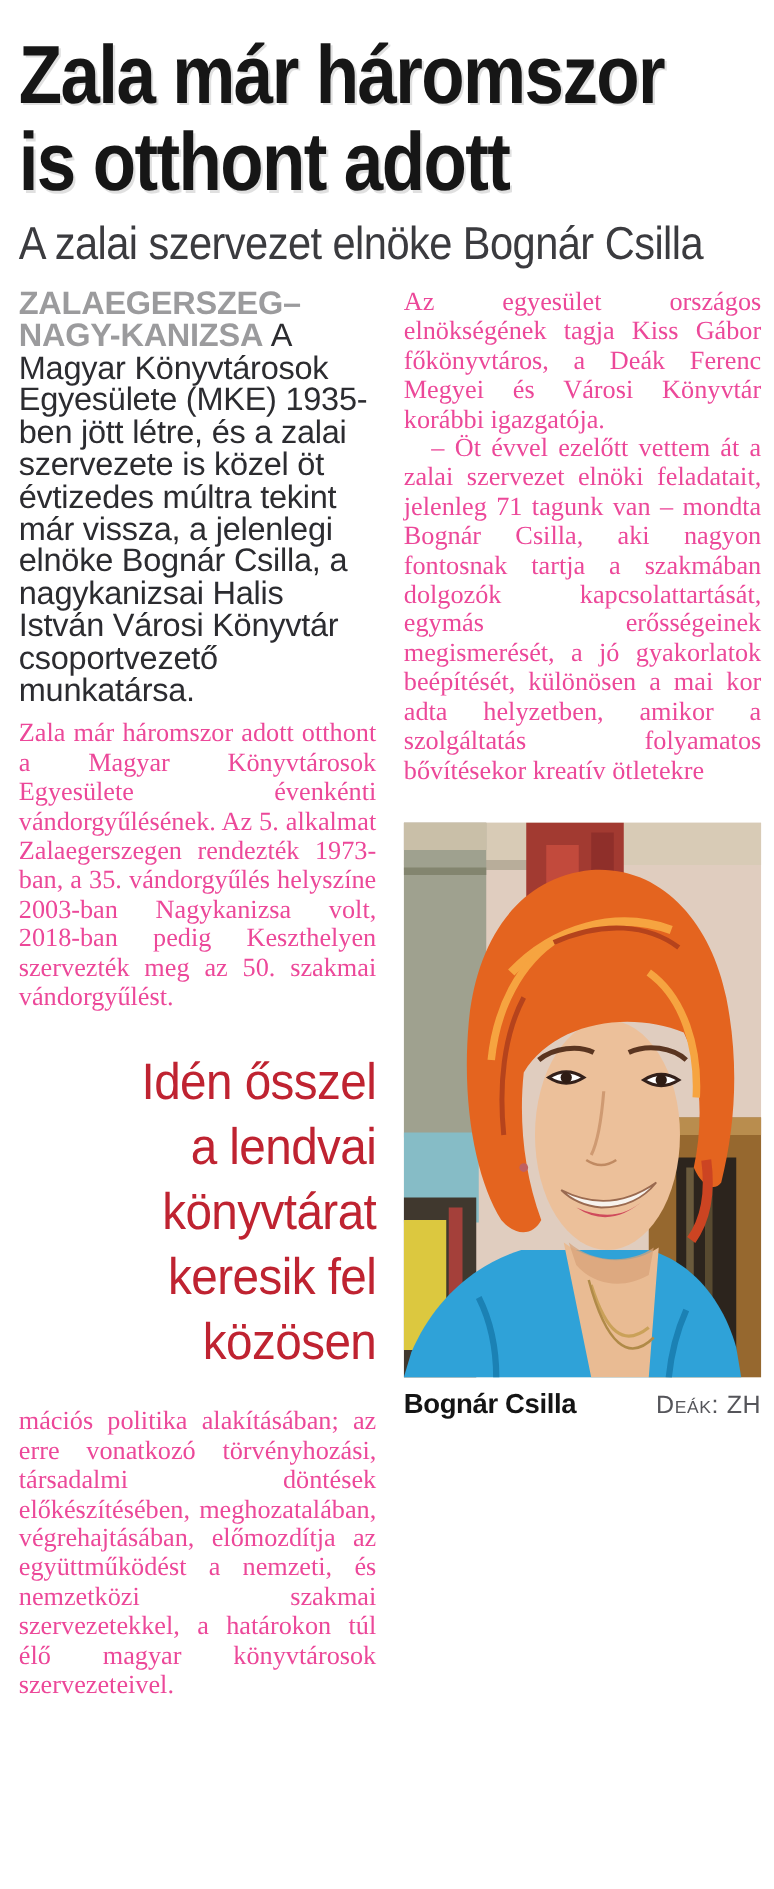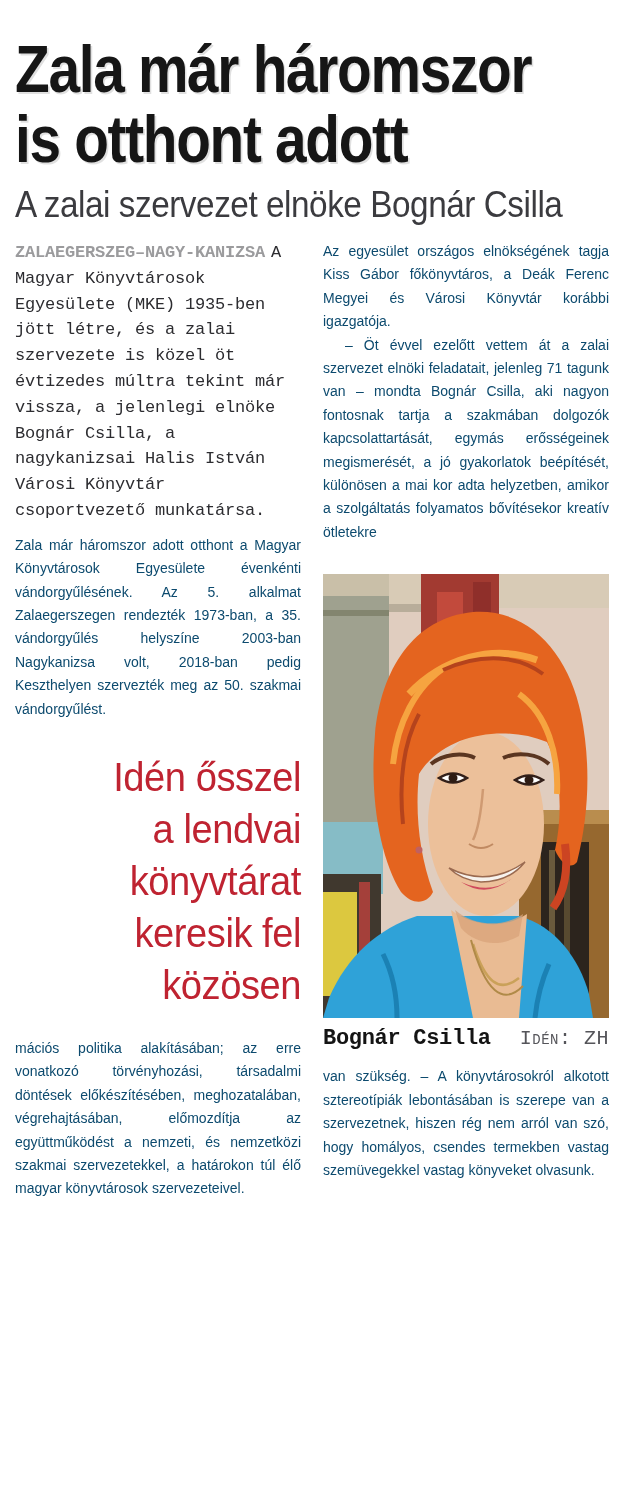--- a/index.html
+++ b/index.html
@@ -4,21 +4,21 @@
 <style>
   html,body{margin:0;padding:0;background:#ffffff;}
   .page{
     position:relative;
     width:619px;height:1511px;
     background:#ffffff;
     overflow:hidden;
     font-family:"Liberation Sans",sans-serif;
   }
   
-  .header{padding:34px 10px 0 15px;}
+  .header{padding:24px 10px 0 15px;}
   .headline{
     margin:0;
     font-size:66px;line-height:70px;font-weight:700;
     letter-spacing:-1.5px;color:#161616;
     transform:scaleX(.86);transform-origin:left top;
     text-shadow:2px 2px 0 rgba(0,0,0,.12);
     white-space:nowrap;
   }
   .headline span{display:block;}
   .subtitle{
@@ -30,46 +30,45 @@
   }
   
   .columns{
     display:flex;gap:22px;
     padding:14px 10px 0 15px;
   }
   .col{width:286px;flex:0 0 286px;}
   
   .lead{
     margin:0 0 10px 0;
-    font-size:17px;line-height:25.8px;
+    font-size:26px;line-height:25.8px;
     letter-spacing:-.2px;color:#2c2c30;
     text-align:left;
-    font-family:Liberation Mono, monospace;
   }
   .loc-tag{font-weight:700;color:#9b9b9d;margin-right:6px;}
   
   .body-p{
     margin:0;
-    font-family:Liberation Sans, sans-serif;
-    font-size:14px;line-height:23.4px;
-    text-align:justify;color:#0c4a6e;
+    font-family:Liberation Serif, serif;
+    font-size:21px;line-height:23.4px;
+    text-align:justify;color:#ec4899;
   }
   .indent{text-indent:22px;}
   
   .quote{
     margin:30px 0 26px 0;
     text-align:right;
     color:#bf2331;
     font-size:41px;line-height:52px;font-weight:400;
     letter-spacing:-.5px;
     transform:scaleX(.93);transform-origin:right center;
   }
   .quote span{display:block;}
   
-  .figure{margin:30px 0 0 0;width:286px;font-family:Liberation Mono, monospace;}
+  .figure{margin:30px 0 0 0;width:286px;}
   .figure svg{display:block;}
   .caption-row{
     display:flex;justify-content:space-between;align-items:baseline;
     margin:8px 0 14px 0;
   }
   .caption-name{font-size:22px;font-weight:700;color:#141414;letter-spacing:-.3px;}
   .caption-credit{
     font-size:20px;color:#55555a;
     font-variant:small-caps;letter-spacing:.5px;
   }
@@ -167,21 +166,20 @@
           <path d="M86,120 C120,84 170,70 214,86" fill="none" stroke="#f6a440" stroke-width="7"></path>
           <path d="M70,190 C74,150 92,112 124,92" fill="none" stroke="#f6a440" stroke-width="6"></path>
           <path d="M196,120 C224,140 236,180 234,220" fill="none" stroke="#f6a440" stroke-width="6"></path>
           <path d="M120,96 C160,78 196,82 220,100" fill="none" stroke="#b5431c" stroke-width="4"></path>
           <path d="M80,250 C76,210 80,170 96,140" fill="none" stroke="#b5431c" stroke-width="4"></path>
           <path d="M242,270 C246,300 240,320 230,334" fill="none" stroke="#cc4422" stroke-width="8"></path>
           <circle cx="96" cy="276" r="3.5" fill="#c06060"></circle>
         </svg>
         <figcaption class="caption-row">
           <span class="caption-name">Bognár Csilla</span>
-          <span class="caption-credit">Idén: ZH</span>
+          <span class="caption-credit">Deák: ZH</span>
         </figcaption>
       </figure>
 
-      <p class="body-p">van szükség. – A könyvtárosokról alkotott sztereotípiák lebontásában is szerepe van a szervezetnek, hiszen rég nem arról van szó, hogy homályos, csendes termekben vastag szemüvegekkel vastag könyveket olvasunk.</p>
     </div>
 
   </div>
 </div>
 
 </body></html>

